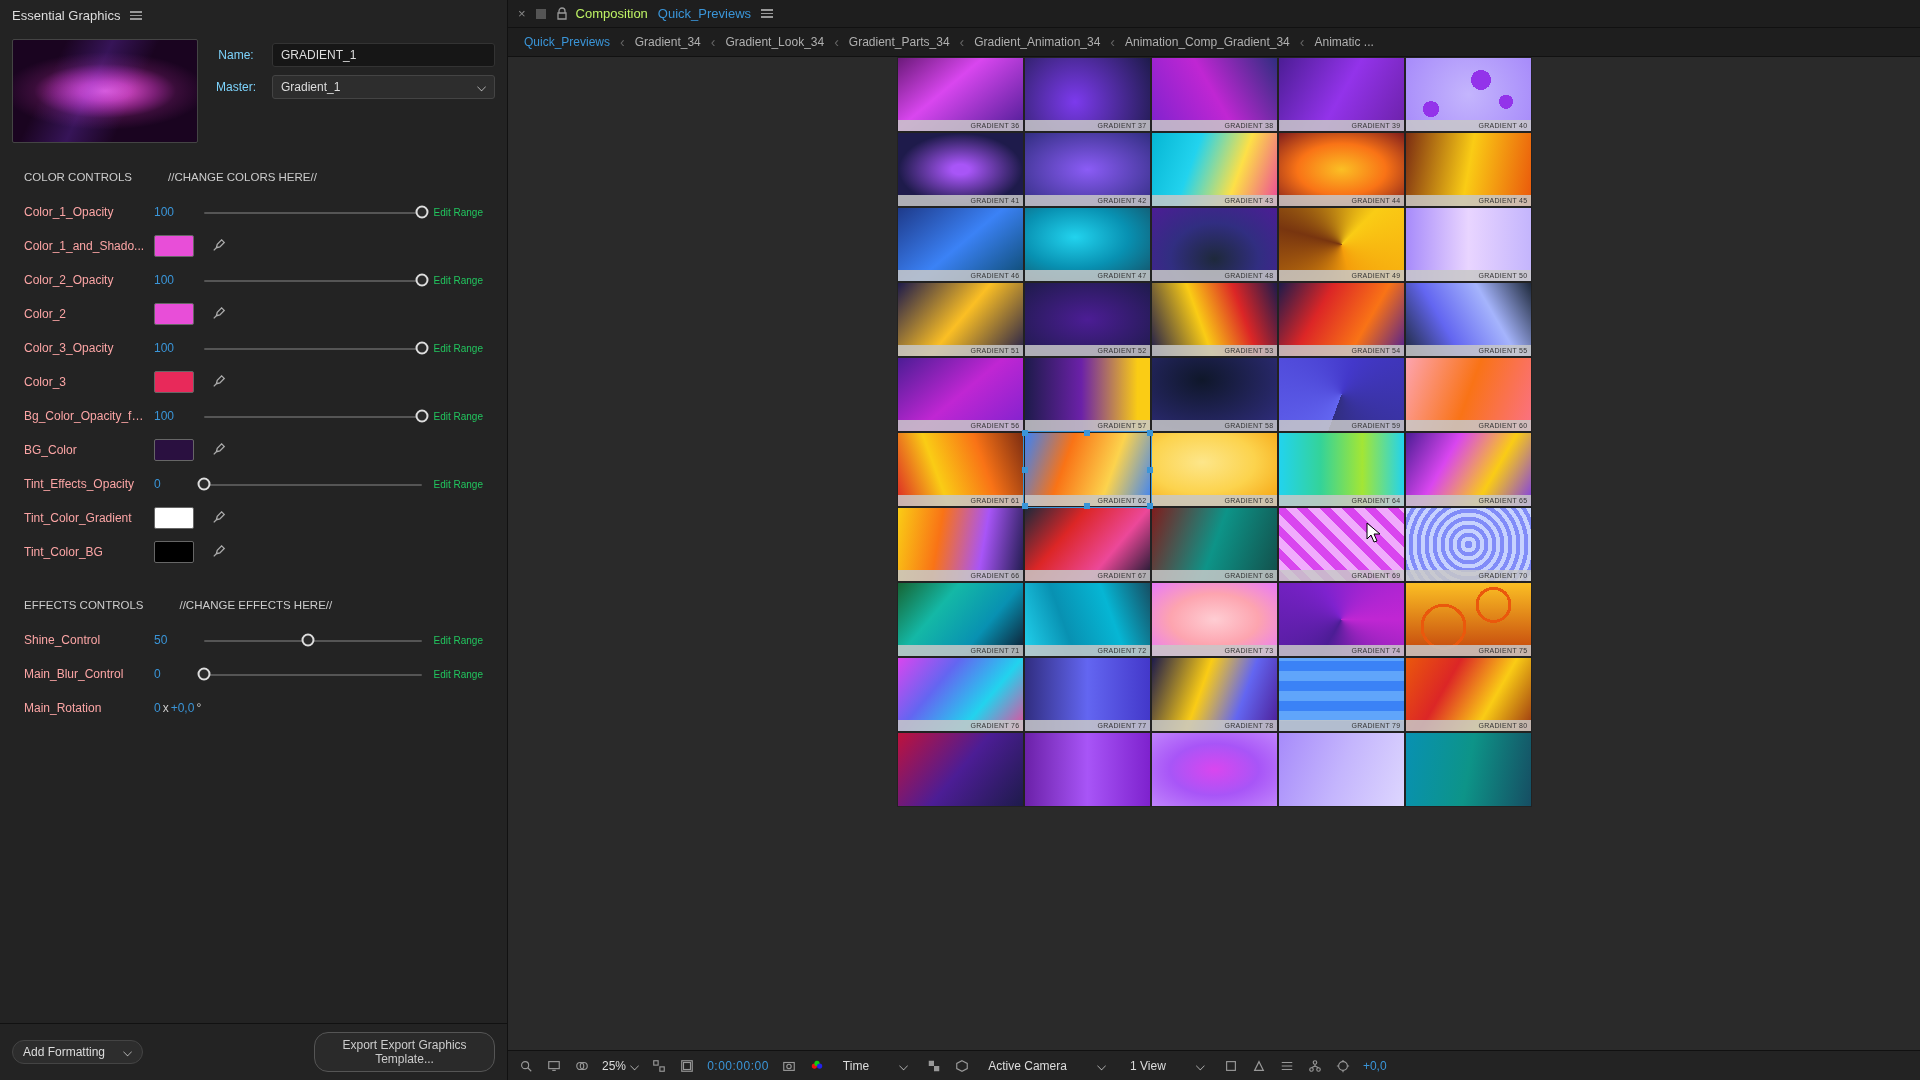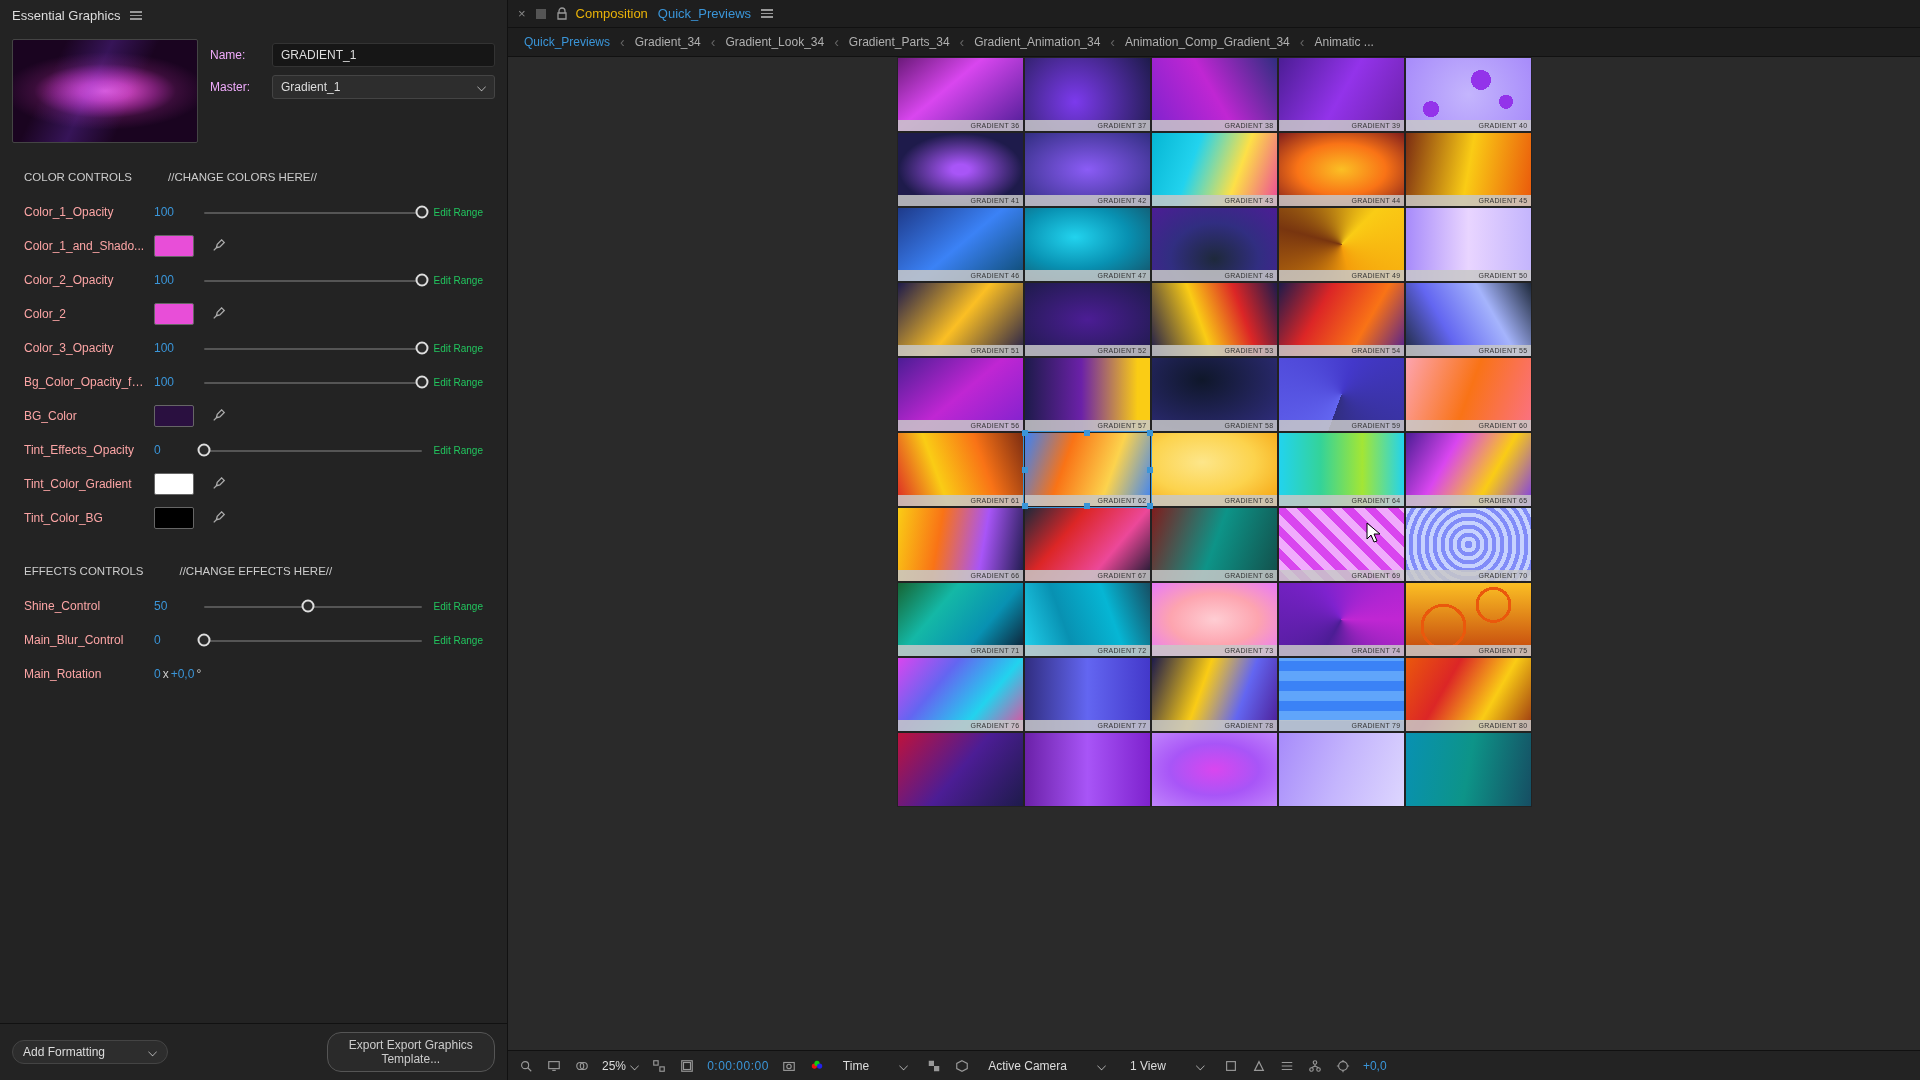--- a/index.html
+++ b/index.html
@@ -6,21 +6,21 @@
 body{background:#1a1a1a;color:#b8b8b8;font-size:12px;width:1920px;height:1080px;overflow:hidden;display:flex}
 .left-panel{width:508px;height:100%;background:#232323;display:flex;flex-direction:column;border-right:1px solid #111}
 .panel-header{display:flex;align-items:center;padding:8px 12px;gap:10px;color:#ddd;font-size:13px}
 .menu-icon{display:inline-flex;flex-direction:column;gap:2px;cursor:pointer}
 .menu-icon span{width:12px;height:1.5px;background:#999}
 .top-section{display:flex;padding:8px 12px 6px;gap:12px}
 .thumb-preview{width:186px;height:104px;background:radial-gradient(ellipse 55% 38% at 50% 50%,#e560d8 0%,#c13fb5 25%,#7a1f75 50%,#3a0d3a 70%,#1a0420 100%);border:1px solid #444;border-radius:2px;position:relative;overflow:hidden}
 .thumb-preview::after{content:"";position:absolute;inset:0;background:linear-gradient(135deg,transparent 30%,rgba(139,69,255,.25) 45%,transparent 60%);transform:rotate(-20deg) scale(1.4)}
 .name-fields{flex:1;display:flex;flex-direction:column;gap:8px;padding-top:4px}
 .field-row{display:flex;align-items:center;gap:10px}
-.field-label{color:#f0abfc;width:52px;text-align:left}
+.field-label{color:#7dd3fc;width:52px;text-align:center}
 .text-input{flex:1;background:#161616;border:1px solid #333;color:#ddd;padding:4px 8px;border-radius:3px;font-size:12px}
 .select-input{flex:1;background:#2d2d2d;border:1px solid #444;color:#ddd;padding:4px 8px;border-radius:3px;font-size:12px;display:flex;justify-content:space-between;align-items:center;cursor:pointer}
 .wide-btn{background:#2d2d2d;border:1px solid #444;color:#ddd;padding:5px 0;border-radius:3px;font-size:12px;text-align:center;cursor:pointer}
 .btn-stack{display:flex;flex-direction:column;gap:6px;margin-top:4px}
 .controls-scroll{flex:1;overflow-y:auto;padding:8px 14px 4px;margin:6px 6px 0}
 .controls-scroll::-webkit-scrollbar{width:8px}
 .controls-scroll::-webkit-scrollbar-track{background:#1a1a1a}
 .controls-scroll::-webkit-scrollbar-thumb{background:#444;border-radius:4px}
 .section-head{display:flex;align-items:center;gap:36px;padding:8px 4px 12px;color:#ccc;font-size:11.5px}
 .prop-row{display:flex;align-items:center;height:34px;gap:8px}
@@ -28,25 +28,25 @@
 .prop-value{width:42px;color:#3a95d8;cursor:ew-resize;text-decoration:underline;text-decoration-color:transparent}
 .rot-value{color:#3a95d8;cursor:ew-resize;display:inline-flex;gap:2px}
 .slider-wrap{flex:1;position:relative;height:20px;display:flex;align-items:center}
 .slider-track{position:absolute;inset:0;height:2px;top:50%;background:#555;border-radius:1px}
 .slider-thumb{position:absolute;width:13px;height:13px;border:2px solid #ddd;border-radius:50%;background:#2a2a2a;top:50%;transform:translate(-50%,-50%);cursor:pointer}
 .edit-range{color:#22c55e;cursor:pointer;font-size:10px;padding:0 4px}
 .color-swatch{width:40px;height:22px;border:1px solid #666;border-radius:2px;cursor:pointer}
 .eyedropper{width:18px;height:18px;cursor:pointer;display:inline-flex;align-items:center;justify-content:center;margin-left:8px}
 .eyedropper svg{width:14px;height:14px;stroke:#aaa;fill:none;stroke-width:1.5}
 .bottom-bar{display:flex;align-items:center;padding:8px 12px;gap:10px;border-top:1px solid #111}
-.add-fmt{background:#2d2d2d;border:1px solid #444;color:#ddd;padding:4px 10px;border-radius:12px;font-size:12px;display:flex;align-items:center;gap:43px;cursor:pointer}
+.add-fmt{background:#2d2d2d;border:1px solid #444;color:#ddd;padding:4px 10px;border-radius:12px;font-size:12px;display:flex;align-items:center;gap:18px;cursor:pointer}
 .export-btn{flex:1;background:#2a2a2a;border:1px solid #555;color:#ccc;padding:5px 14px;border-radius:14px;font-size:12px;text-align:center;cursor:pointer}
 .right-panel{flex:1;height:100%;background:#1e1e1e;display:flex;flex-direction:column}
 .comp-header{display:flex;align-items:center;padding:6px 10px;gap:10px;color:#aaa;font-size:13px;border-bottom:1px solid #111}
-.comp-title{color:#eab308}
+.comp-title{color:#bef264}
 .comp-name{color:#3a95d8}
 .breadcrumb-bar{display:flex;align-items:center;padding:5px 10px;gap:4px;font-size:12px;border-bottom:1px solid #111}
 .bc-item{color:#b0b0b0;padding:2px 6px;cursor:pointer;white-space:nowrap}
 .bc-item.active{color:#3a95d8}
 .bc-sep{color:#666;font-size:14px}
 .viewer{flex:1;background:#2a2a2a;display:flex;align-items:flex-start;justify-content:center;padding:0;overflow:hidden;position:relative}
 .thumb-grid{display:grid;grid-template-columns:repeat(5,127px);gap:0;background:#111}
 .grid-cell{width:127px;height:75px;position:relative;background:#333;border:1px solid #222}
 .grid-label{position:absolute;bottom:0;left:0;right:0;height:11px;background:rgba(200,200,200,.85);color:#333;font-size:7px;text-align:right;padding:1px 3px;line-height:9px;letter-spacing:.3px}
 .selected-cell::before{content:"";position:absolute;inset:-2px;border:1px solid #3a95d8;pointer-events:none;z-index:2}
@@ -136,20 +136,29 @@
         <div class="prop-row">
           <span class="prop-label">Color_3_Opacity</span>
           <span class="prop-value">100</span>
           <div class="slider-wrap">
             <div class="slider-track"></div>
             <div class="slider-thumb" style="left:100%"></div>
           </div>
           <span class="edit-range">Edit Range</span>
         </div>
         <div class="prop-row">
+          <span class="prop-label">Color_3</span>
+          <div class="color-swatch" style="background: rgb(232, 41, 90);"></div>
+          <span class="eyedropper">
+            <svg viewBox="0 0 16 16">
+              <path d="M13 3l-2-2-5 5-1 4 4-1 5-5z M5 10l-3 3"></path>
+            </svg>
+          </span>
+        </div>
+        <div class="prop-row">
           <span class="prop-label">Bg_Color_Opacity_fo...</span>
           <span class="prop-value">100</span>
           <div class="slider-wrap">
             <div class="slider-track"></div>
             <div class="slider-thumb" style="left:100%"></div>
           </div>
           <span class="edit-range">Edit Range</span>
         </div>
         <div class="prop-row">
           <span class="prop-label">BG_Color</span>

